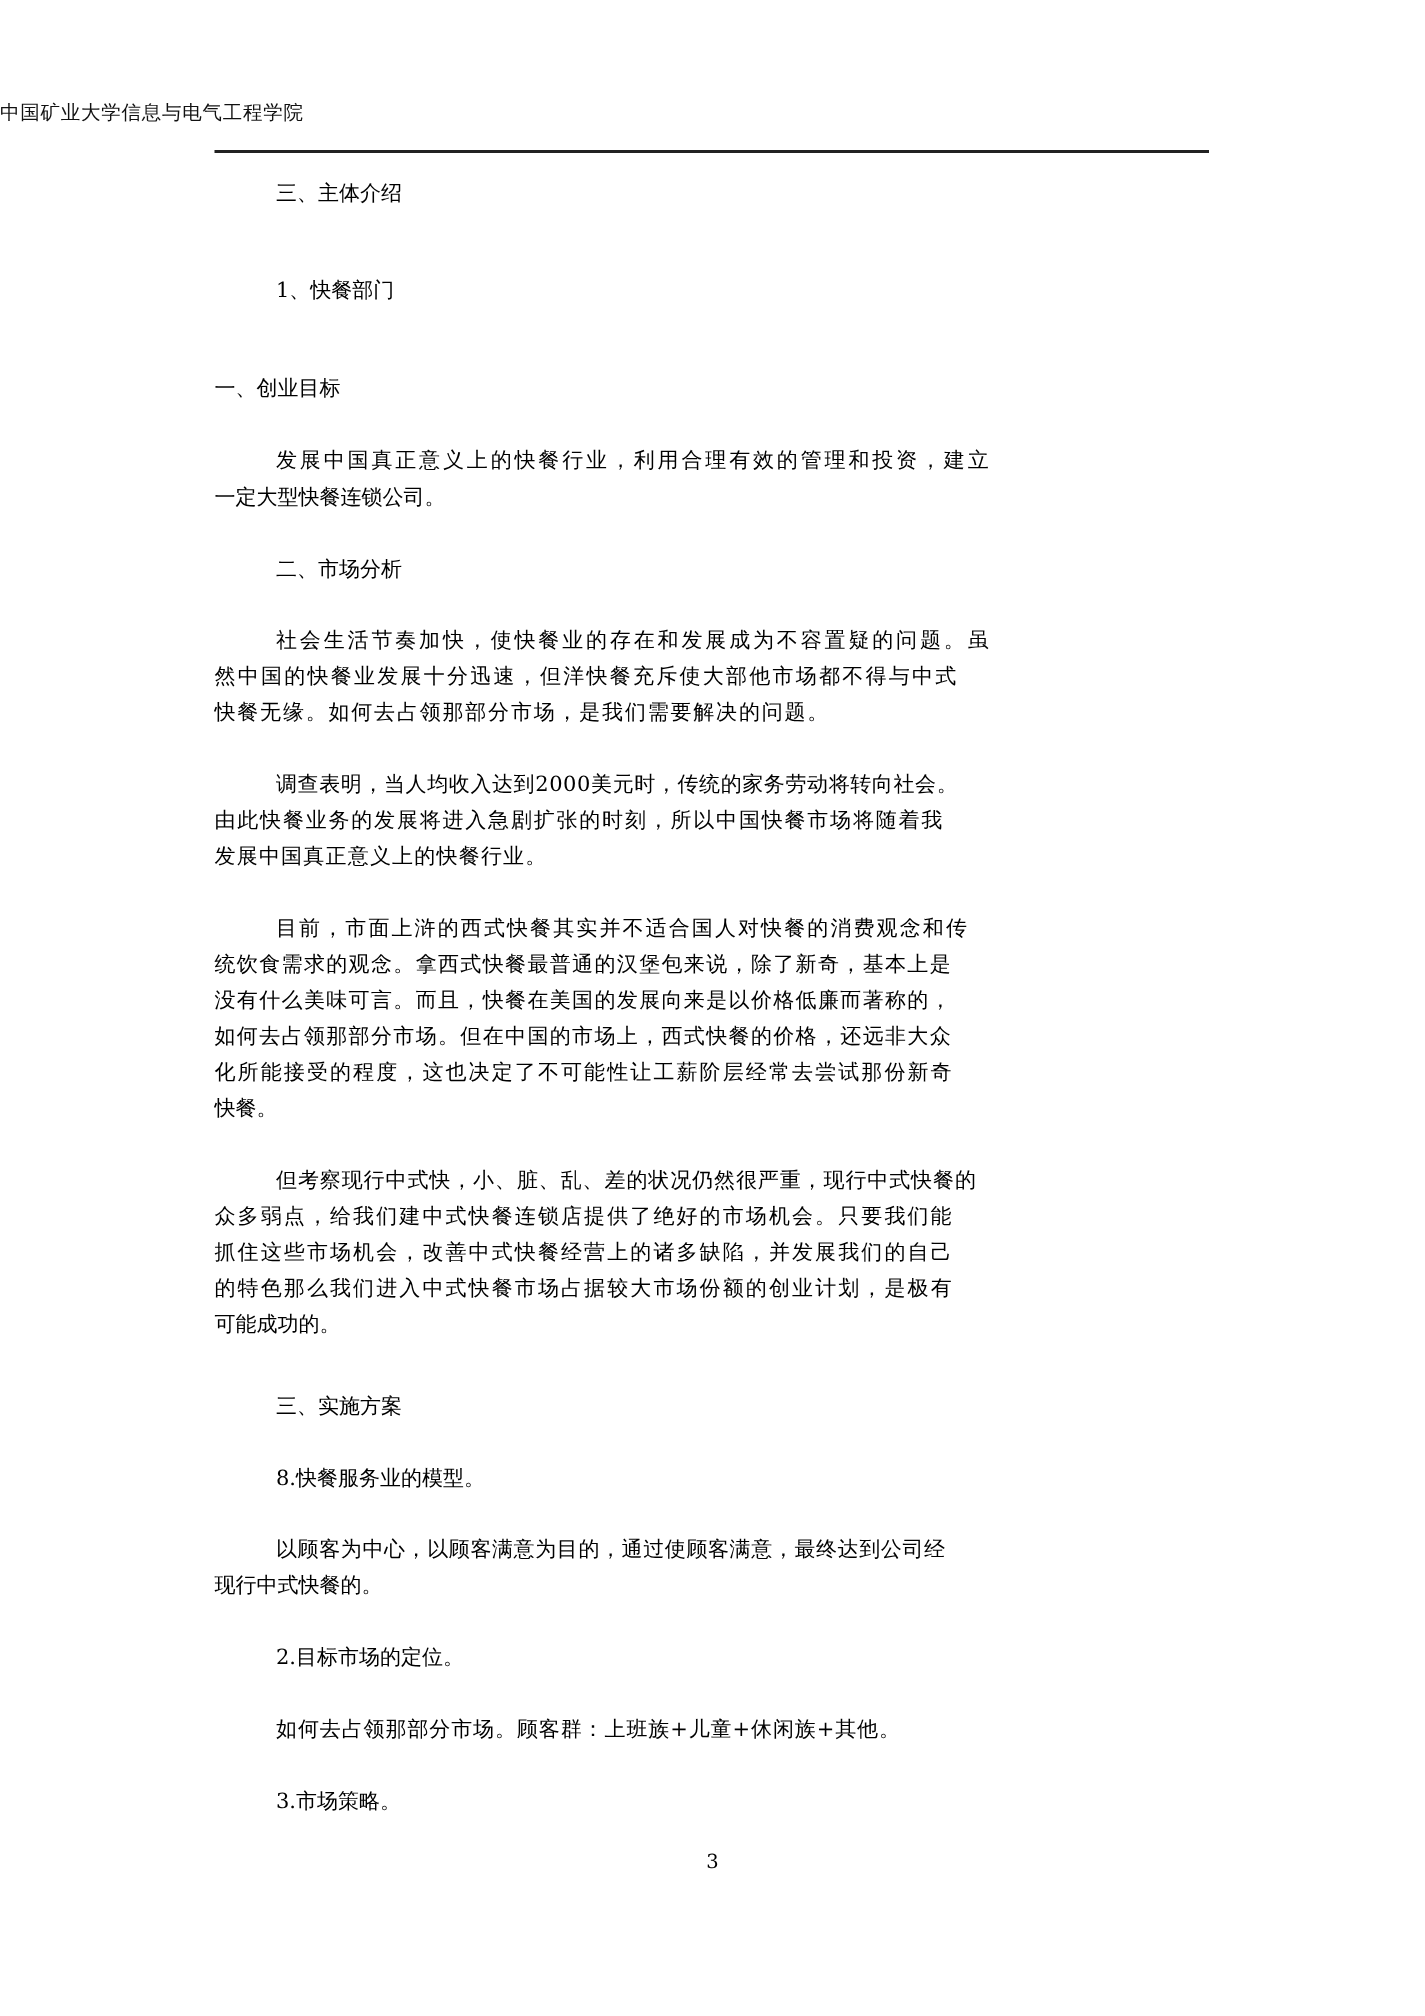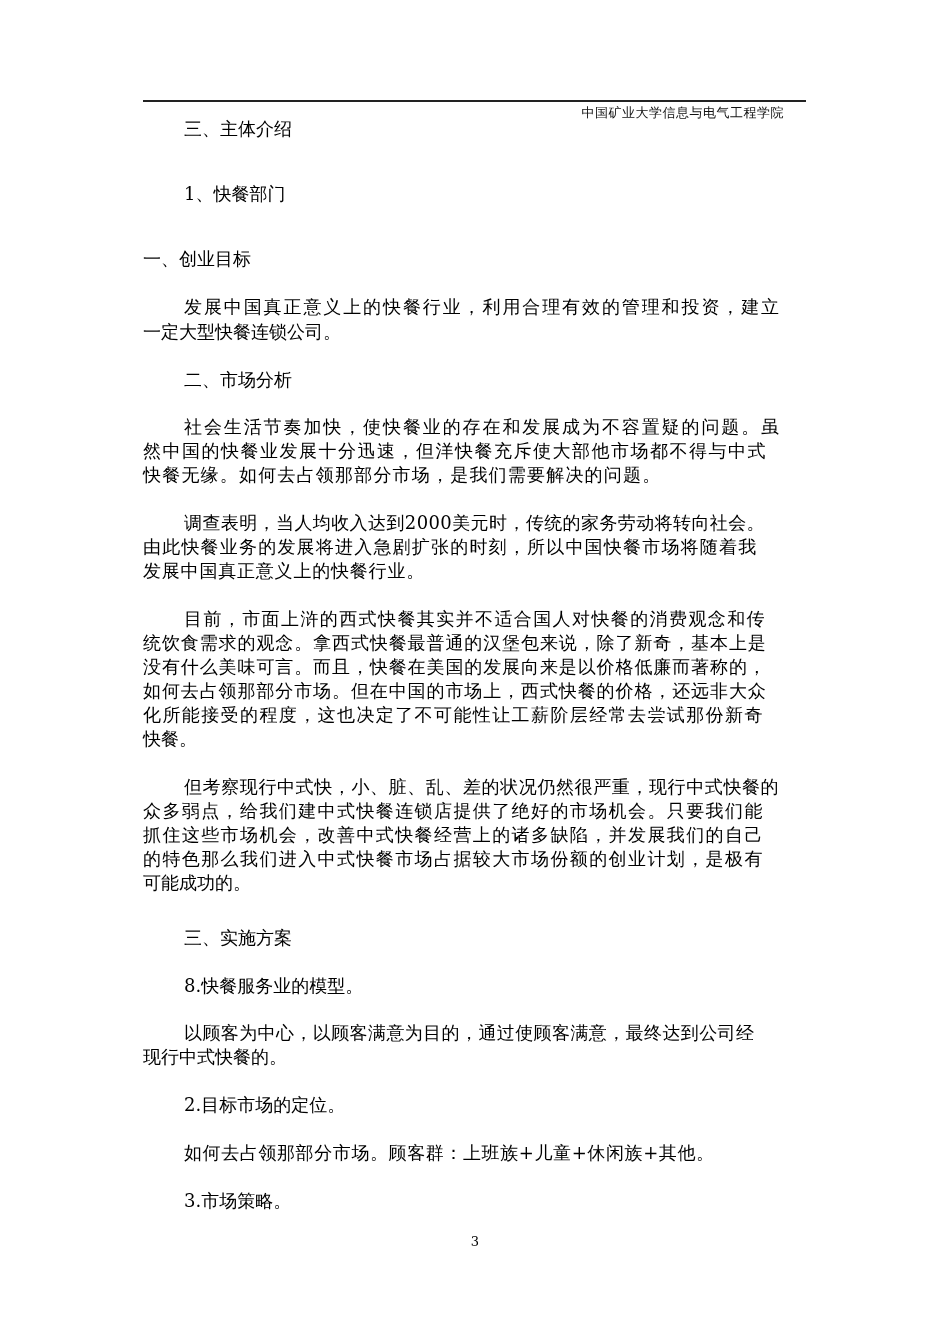--- a/index.html
+++ b/index.html
@@ -1,22 +1,22 @@
 <!DOCTYPE html>
 <html><head>
 <meta charset="utf-8">
 <style>
   html, body { margin: 0; padding: 0; background: #ffffff; }
   body { width: 950px; height: 1344px; position: relative; overflow: hidden;
          font-family: "DejaVu Serif", "Liberation Serif", serif; color: #000; }
-  .header { position: absolute; left: 0; width: 784px; top: 66px; text-align: right;
-            font-size: 13px; color: #111; letter-spacing: 0.5px; margin-top: 38px; }
+  .header { position: absolute; left: 0; width: 784px; top: 66px; text-align: left;
+            font-size: 13px; color: #111; letter-spacing: 0.5px; }
   .rule { position: absolute; left: 143px; width: 663px; top: 100px; height: 0;
           border-top: 2px solid #222; }
-  .ln { position: absolute; left: 143px; white-space: nowrap; font-size: 18px;
+  .ln { position: absolute; left: 143px; white-space: nowrap; font-size: 14px;
         line-height: 24px; height: 24px; color: #000; }
   .ind { left: 184px; }
   .u { text-underline-offset: 3px; }
   .pnum { position: absolute; left: 0; width: 950px; top: 1234px; text-align: center;
           font-size: 13px; }
 </style>
 </head>
 <body>
 
 <div class="header">中国矿业大学信息与电气工程学院</div>

